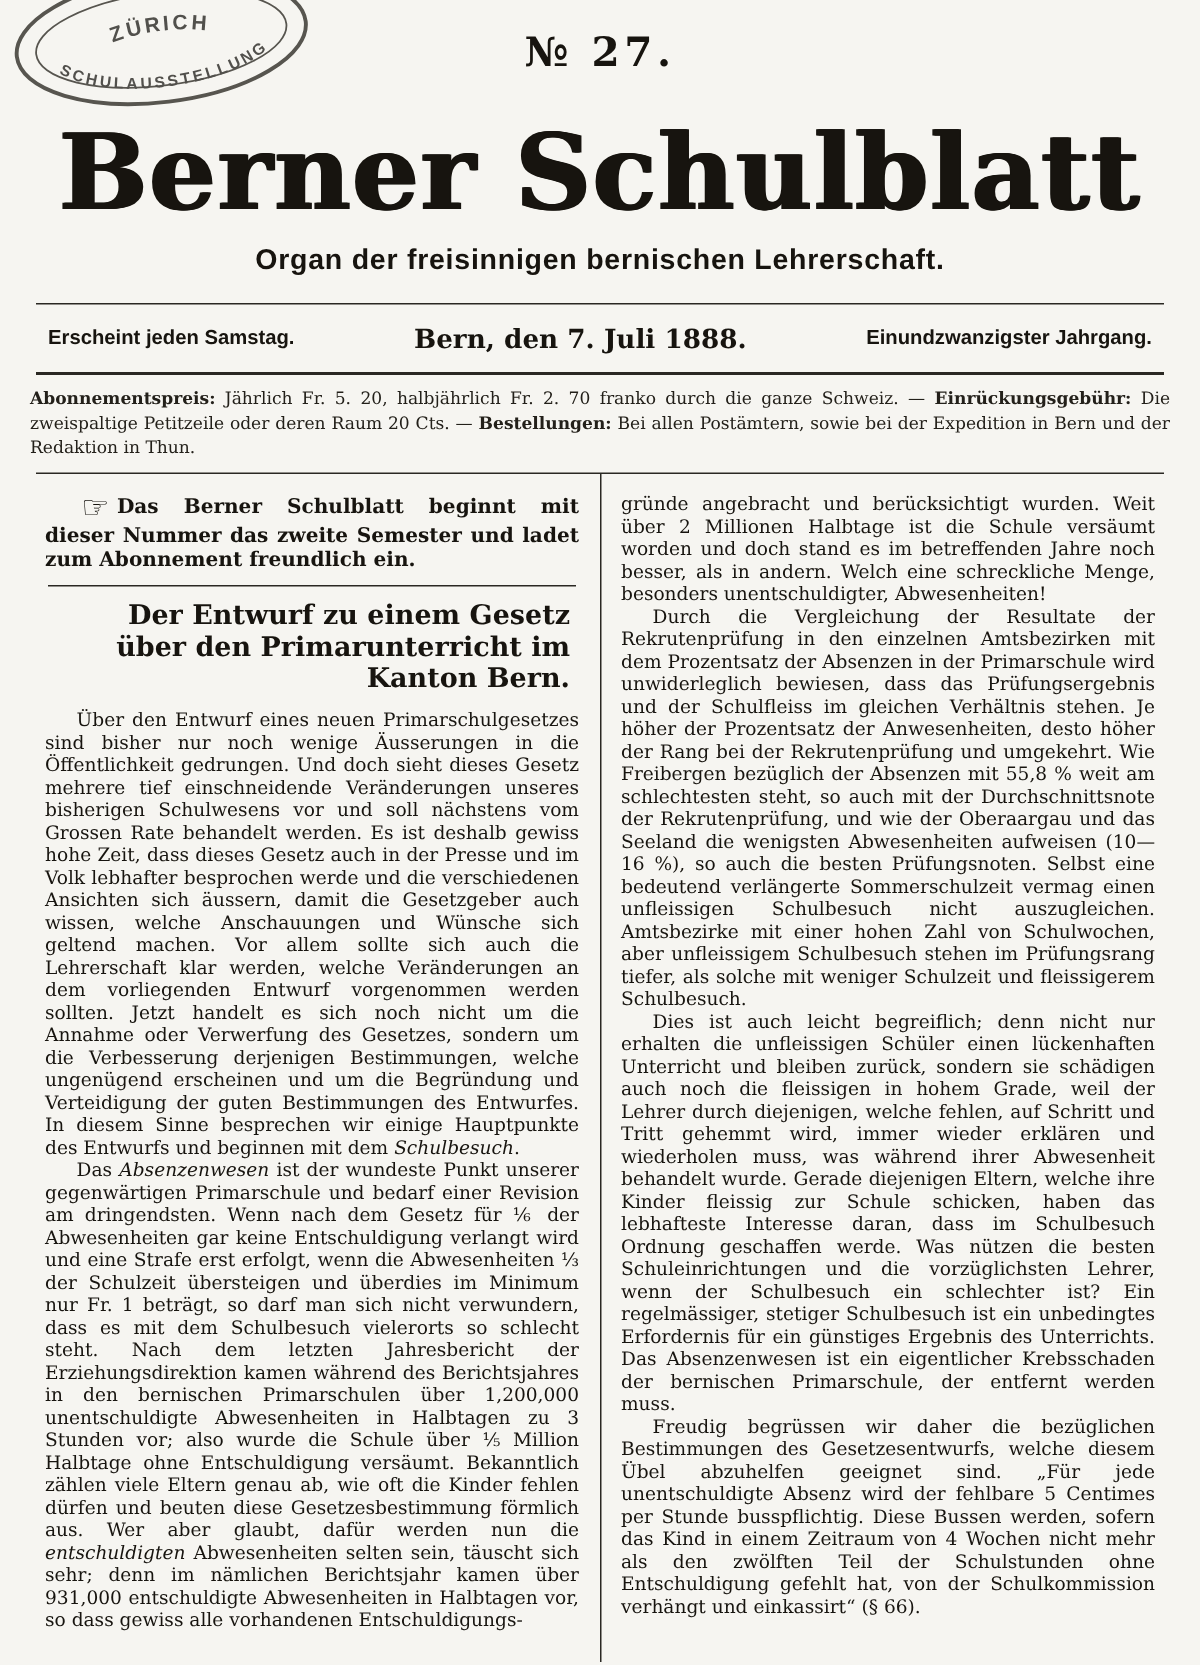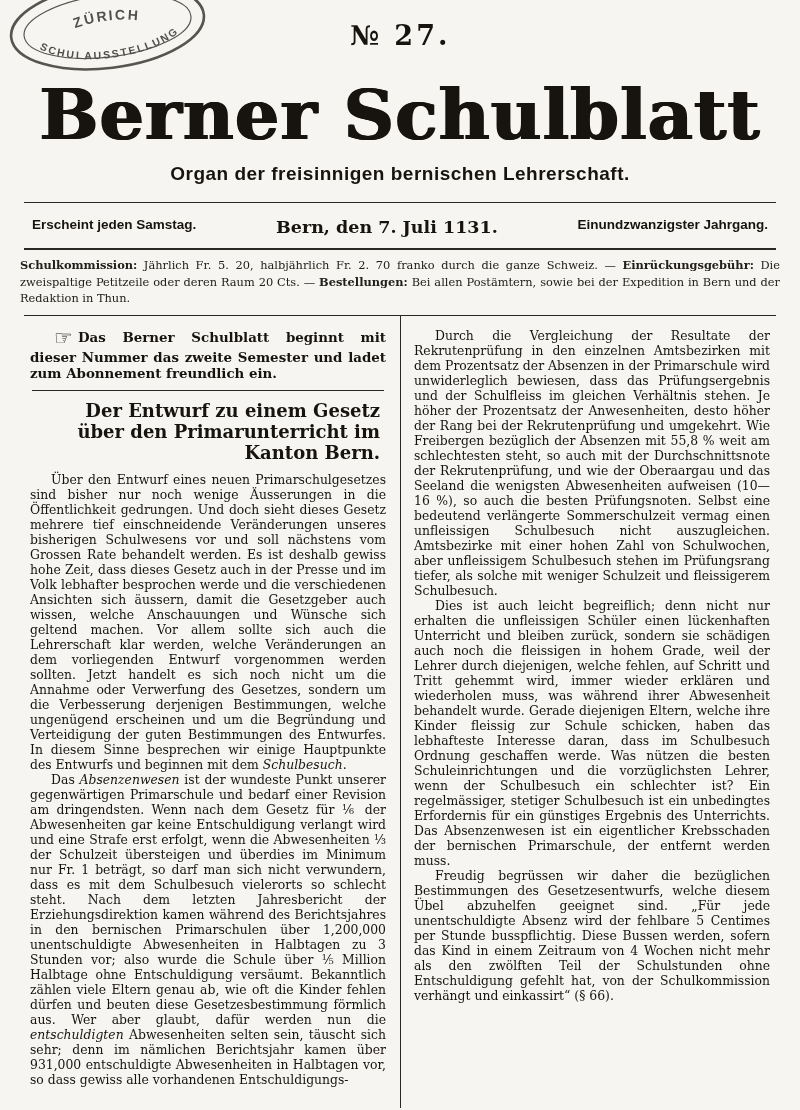--- a/index.html
+++ b/index.html
@@ -67,41 +67,42 @@
   <div class="issue">№ 27.</div>
 
   <h1 class="masthead">Berner Schulblatt</h1>
 
   <div class="subtitle">Organ der freisinnigen bernischen Lehrerschaft.</div>
 
   <hr class="rule rule-1">
 
   <div class="dateline">
     <span class="side">Erscheint jeden Samstag.</span>
-    <span class="center">Bern, den 7. Juli 1131.</span>
+    <span class="center">Bern, den 7. Juli 1888.</span>
     <span class="side">Einundzwanzigster Jahrgang.</span>
   </div>
 
   <hr class="rule rule-2">
 
-  <p class="imprint"><b>Schulkommission:</b><span> Jährlich Fr. 5. 20, halbjährlich Fr. 2. 70 franko durch die ganze Schweiz. — </span><b>Einrückungsgebühr:</b><span> Die zweispaltige Petitzeile oder deren Raum 20 Cts. — </span><b>Bestellungen:</b><span> Bei allen Postämtern, sowie bei der Expedition in Bern und der Redaktion in Thun.</span></p>
+  <p class="imprint"><b>Abonnementspreis:</b><span> Jährlich Fr. 5. 20, halbjährlich Fr. 2. 70 franko durch die ganze Schweiz. — </span><b>Einrückungsgebühr:</b><span> Die zweispaltige Petitzeile oder deren Raum 20 Cts. — </span><b>Bestellungen:</b><span> Bei allen Postämtern, sowie bei der Expedition in Bern und der Redaktion in Thun.</span></p>
 
   <hr class="rule rule-3">
 
   <div class="cols">
     <div class="col-divider"></div>
 
     <div class="col">
       <p class="notice"><span class="manicule">☞</span><span>Das Berner Schulblatt beginnt mit dieser Nummer das zweite Semester und ladet zum Abonnement freundlich ein.</span></p>
       <hr class="notice-rule">
       <h2 class="article-title">Der Entwurf zu einem Gesetz über den Primarunterricht im Kanton Bern.</h2>
       <p class="para"><span>Über den Entwurf eines neuen Primarschulgesetzes sind bisher nur noch wenige Äusserungen in die Öffentlichkeit gedrungen. Und doch sieht dieses Gesetz mehrere tief einschneidende Veränderungen unseres bisherigen Schulwesens vor und soll nächstens vom Grossen Rate behandelt werden. Es ist deshalb gewiss hohe Zeit, dass dieses Gesetz auch in der Presse und im Volk lebhafter besprochen werde und die verschiedenen Ansichten sich äussern, damit die Gesetzgeber auch wissen, welche Anschauungen und Wünsche sich geltend machen. Vor allem sollte sich auch die Lehrerschaft klar werden, welche Veränderungen an dem vorliegenden Entwurf vorgenommen werden sollten. Jetzt handelt es sich noch nicht um die Annahme oder Verwerfung des Gesetzes, sondern um die Verbesserung derjenigen Bestimmungen, welche ungenügend erscheinen und um die Begründung und Verteidigung der guten Bestimmungen des Entwurfes. In diesem Sinne besprechen wir einige Hauptpunkte des Entwurfs und beginnen mit dem </span><i>Schulbesuch</i><span>.</span></p>
       <p class="para"><span>Das </span><i>Absenzenwesen</i><span> ist der wundeste Punkt unserer gegenwärtigen Primarschule und bedarf einer Revision am dringendsten. Wenn nach dem Gesetz für ⅙ der Abwesenheiten gar keine Entschuldigung verlangt wird und eine Strafe erst erfolgt, wenn die Abwesenheiten ⅓ der Schulzeit übersteigen und überdies im Minimum nur Fr. 1 beträgt, so darf man sich nicht verwundern, dass es mit dem Schulbesuch vielerorts so schlecht steht. Nach dem letzten Jahresbericht der Erziehungsdirektion kamen während des Berichtsjahres in den bernischen Primarschulen über 1,200,000 unentschuldigte Abwesenheiten in Halbtagen zu 3 Stunden vor; also wurde die Schule über ⅕ Million Halbtage ohne Entschuldigung versäumt. Bekanntlich zählen viele Eltern genau ab, wie oft die Kinder fehlen dürfen und beuten diese Gesetzesbestimmung förmlich aus. Wer aber glaubt, dafür werden nun die </span><i>entschuldigten</i><span> Abwesenheiten selten sein, täuscht sich sehr; denn im nämlichen Berichtsjahr kamen über 931,000 entschuldigte Abwesenheiten in Halbtagen vor, so dass gewiss alle vorhandenen Entschuldigungs-</span></p>
     </div>
 
     <div class="col">
+      <p class="para noindent">gründe angebracht und berücksichtigt wurden. Weit über 2 Millionen Halbtage ist die Schule versäumt worden und doch stand es im betreffenden Jahre noch besser, als in andern. Welch eine schreckliche Menge, besonders unentschuldigter, Abwesenheiten!</p>
       <p class="para">Durch die Vergleichung der Resultate der Rekrutenprüfung in den einzelnen Amtsbezirken mit dem Prozentsatz der Absenzen in der Primarschule wird unwiderleglich bewiesen, dass das Prüfungsergebnis und der Schulfleiss im gleichen Verhältnis stehen. Je höher der Prozentsatz der Anwesenheiten, desto höher der Rang bei der Rekrutenprüfung und umgekehrt. Wie Freibergen bezüglich der Absenzen mit 55,8 % weit am schlechtesten steht, so auch mit der Durchschnittsnote der Rekrutenprüfung, und wie der Oberaargau und das Seeland die wenigsten Abwesenheiten aufweisen (10—16 %), so auch die besten Prüfungsnoten. Selbst eine bedeutend verlängerte Sommerschulzeit vermag einen unfleissigen Schulbesuch nicht auszugleichen. Amtsbezirke mit einer hohen Zahl von Schulwochen, aber unfleissigem Schulbesuch stehen im Prüfungsrang tiefer, als solche mit weniger Schulzeit und fleissigerem Schulbesuch.</p>
       <p class="para">Dies ist auch leicht begreiflich; denn nicht nur erhalten die unfleissigen Schüler einen lückenhaften Unterricht und bleiben zurück, sondern sie schädigen auch noch die fleissigen in hohem Grade, weil der Lehrer durch diejenigen, welche fehlen, auf Schritt und Tritt gehemmt wird, immer wieder erklären und wiederholen muss, was während ihrer Abwesenheit behandelt wurde. Gerade diejenigen Eltern, welche ihre Kinder fleissig zur Schule schicken, haben das lebhafteste Interesse daran, dass im Schulbesuch Ordnung geschaffen werde. Was nützen die besten Schuleinrichtungen und die vorzüglichsten Lehrer, wenn der Schulbesuch ein schlechter ist? Ein regelmässiger, stetiger Schulbesuch ist ein unbedingtes Erfordernis für ein günstiges Ergebnis des Unterrichts. Das Absenzenwesen ist ein eigentlicher Krebsschaden der bernischen Primarschule, der entfernt werden muss.</p>
       <p class="para">Freudig begrüssen wir daher die bezüglichen Bestimmungen des Gesetzesentwurfs, welche diesem Übel abzuhelfen geeignet sind. „Für jede unentschuldigte Absenz wird der fehlbare 5 Centimes per Stunde busspflichtig. Diese Bussen werden, sofern das Kind in einem Zeitraum von 4 Wochen nicht mehr als den zwölften Teil der Schulstunden ohne Entschuldigung gefehlt hat, von der Schulkommission verhängt und einkassirt“ (§ 66).</p>
     </div>
   </div>
 
 </div>
 
 </body></html>

